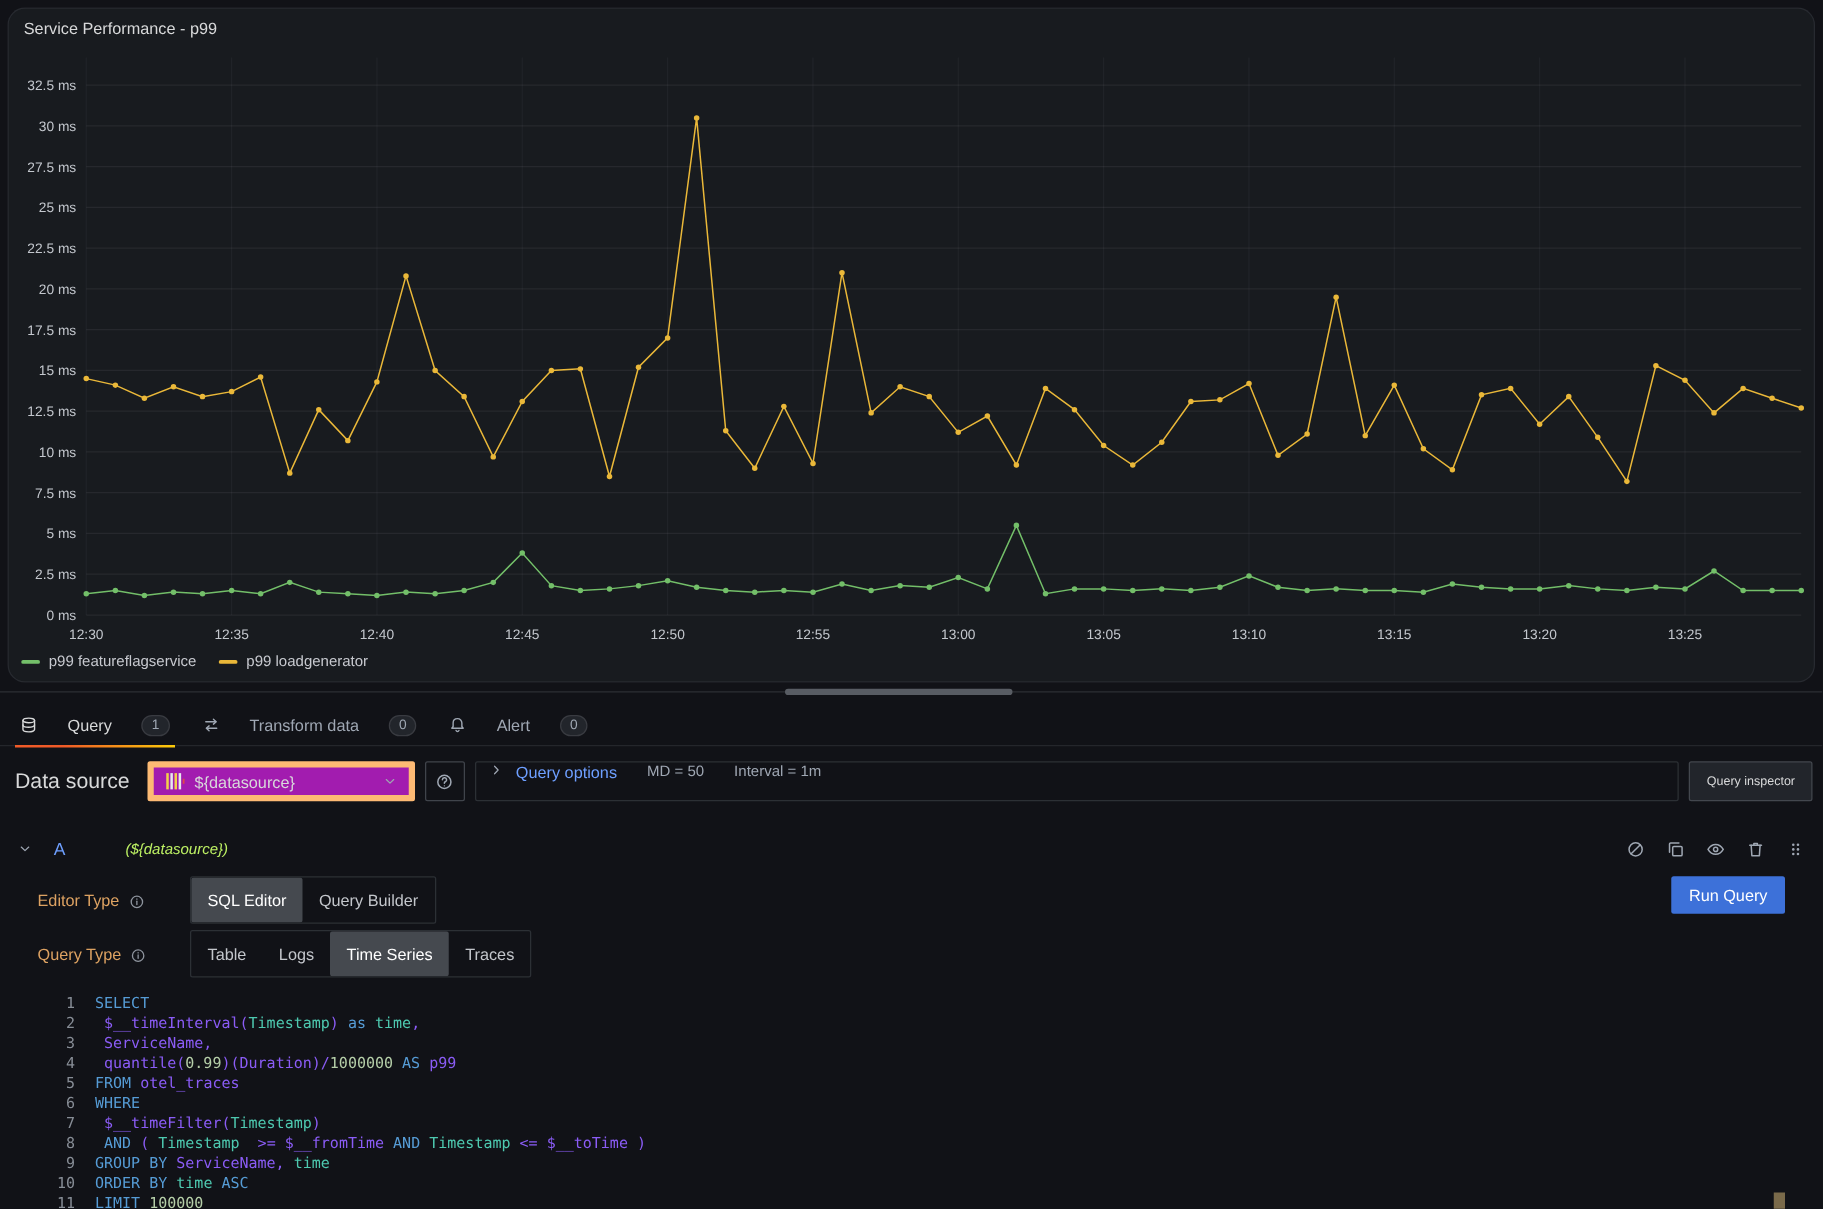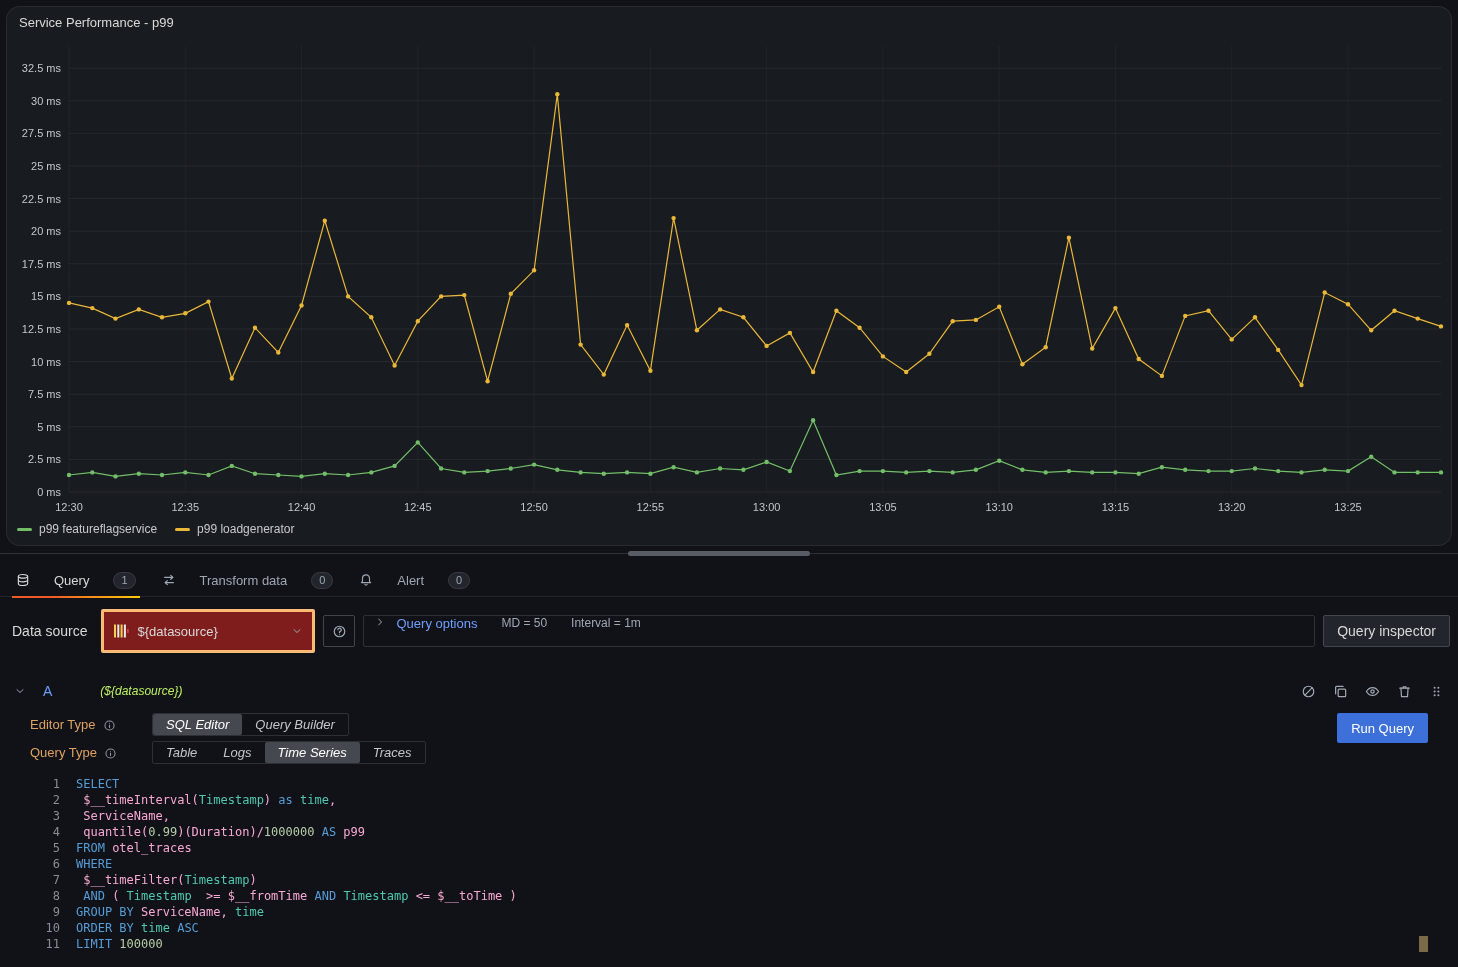--- a/index.html
+++ b/index.html
@@ -19,50 +19,50 @@
 
   .tabs{display:flex;align-items:center;margin:8px 0 0;border-bottom:1px solid #24262b;padding:0 8px;height:33px;}
   .tab{display:flex;align-items:center;gap:24px;padding:0 8px;height:33px;position:relative;font-size:13px;color:#9fa7b3;cursor:pointer;margin-right:10px;}
   .tab.active{color:#d8d9da;}
   .tab.active::after{content:"";position:absolute;left:4px;right:4px;bottom:-1px;height:2px;
     background:linear-gradient(90deg,#f05a28 30%,#fbca0a 99%);}
   .tab-icon{display:flex;}
   .badge{background:#22252b;border:1px solid #393b41;color:#9fa7b3;border-radius:11px;font-size:11px;line-height:15px;padding:0 7px;}
 
   .toolbar{display:flex;align-items:center;margin:12px 8px 0;gap:8px;}
-  .ds-label{font-size:14px;color:#d8d9da;padding:0 6px 0 4px;}
-  .select{width:214px;height:44px;background:#7f1d1d;border:3px solid #fdba74;display:flex;align-items:center;padding:0 9px;gap:8px;border-radius:2px;cursor:pointer;}
+  .ds-label{font-size:17px;color:#d8d9da;padding:0 6px 0 4px;}
+  .select{width:214px;height:32px;background:#a21caf;border:5px solid #fdba74;display:flex;align-items:center;padding:0 9px;gap:8px;border-radius:2px;cursor:pointer;}
   .select-value{flex:1;font-size:13px;color:#d8d9da;}
   .icon-gray{color:#9fa7b3;display:flex;}
   .icon-btn32{width:32px;height:32px;border:1px solid #40444b;background:#111217;border-radius:2px;display:flex;align-items:center;justify-content:center;color:#9fa7b3;cursor:pointer;flex:none;}
   .qo-box{flex:1;height:32px;border:1px solid #2c3035;border-radius:2px;display:flex;padding:0 10px;gap:8px;cursor:pointer;}
   .qo-label{color:#6e9fff;font-size:13px;font-weight:500;margin-left:2px;}
   .qo-meta{color:#9fa7b3;font-size:12px;margin-left:16px;}
-  .btn-secondary{height:32px;padding:0 13px;background:#22252b;border:1px solid #43474e;border-radius:2px;color:#d8d9da;font-size:14px;display:flex;align-items:center;cursor:pointer;font-family:inherit;}
+  .btn-secondary{height:32px;padding:0 13px;background:#22252b;border:1px solid #43474e;border-radius:2px;color:#d8d9da;font-size:10px;display:flex;align-items:center;cursor:pointer;font-family:inherit;}
 
   .query-header{display:flex;align-items:center;margin:24px 8px 0;padding:0 6px;height:28px;}
   .qh-ref{color:#6e9fff;font-size:14px;font-weight:500;margin-left:17px;}
   .qh-ds{color:#bef264;font-size:12px;font-style:italic;margin-left:48px;}
   .qh-icons{margin-left:auto;display:flex;gap:17px;color:#9fa7b3;align-items:center;}
   .qh-icon{display:flex;cursor:pointer;}
 
   .editor{margin:8px 8px 0;padding:0 22px;}
   .editor-row{display:flex;align-items:center;margin-bottom:5px;position:relative;}
   .editor-label{display:flex;align-items:flex-end;gap:7px;width:122px;font-size:13px;color:#dda262;flex:none;}
   .editor-label .info{color:#8e949e;display:flex;cursor:pointer;}
   .radio-group{display:inline-flex;background:#111217;border:1px solid #2c3035;border-radius:2px;overflow:hidden;}
-  .radio-option{height:21px;padding:0 13px;display:flex;align-items:center;font-size:13px;color:#c3c6cb;cursor:pointer;font-style:italic;}
+  .radio-option{height:36px;padding:0 13px;display:flex;align-items:center;font-size:13px;color:#c3c6cb;cursor:pointer;}
   .radio-option.active{background:#45494f;color:#fff;border-radius:2px;}
   .run-btn{position:absolute;right:0;top:0;height:30px;padding:0 14px;background:#3d71d9;color:#fff;border:none;border-radius:2px;font-size:13px;font-weight:500;display:flex;align-items:center;cursor:pointer;font-family:inherit;}
 
   .code{margin-top:12px;font-family:"DejaVu Sans Mono","Liberation Mono",monospace;font-size:12px;line-height:16px;position:relative;color:#d4d4d4;}
   .code-line{display:flex;}
   .code-gutter{width:30px;text-align:right;color:#878d96;flex:none;margin-right:16px;}
   .code-text{white-space:pre;}
-  .tk-kw{color:#569cd6}.tk-type{color:#4ec9b0}.tk-num{color:#b5cea8}.tk-id{color:#f9a8d4}
+  .tk-kw{color:#569cd6}.tk-type{color:#4ec9b0}.tk-num{color:#b5cea8}.tk-id{color:#8b5cf6}
   .code-scroll-cursor{position:absolute;right:0;top:160px;width:9px;height:16px;background:#7a6a4a;}
 </style>
 </head>
 <body>
 
 <div class="panel">
   <div class="panel-title">Service Performance - p99</div>
   <svg id="chart-svg" width="1444" height="486">
       <line x1="62" x2="1434" y1="460" y2="460" stroke="rgba(204,204,220,0.08)" stroke-width="1"></line>
       <text x="54" y="464" text-anchor="end" fill="#c3c7cd" font-size="11">0 ms</text>

